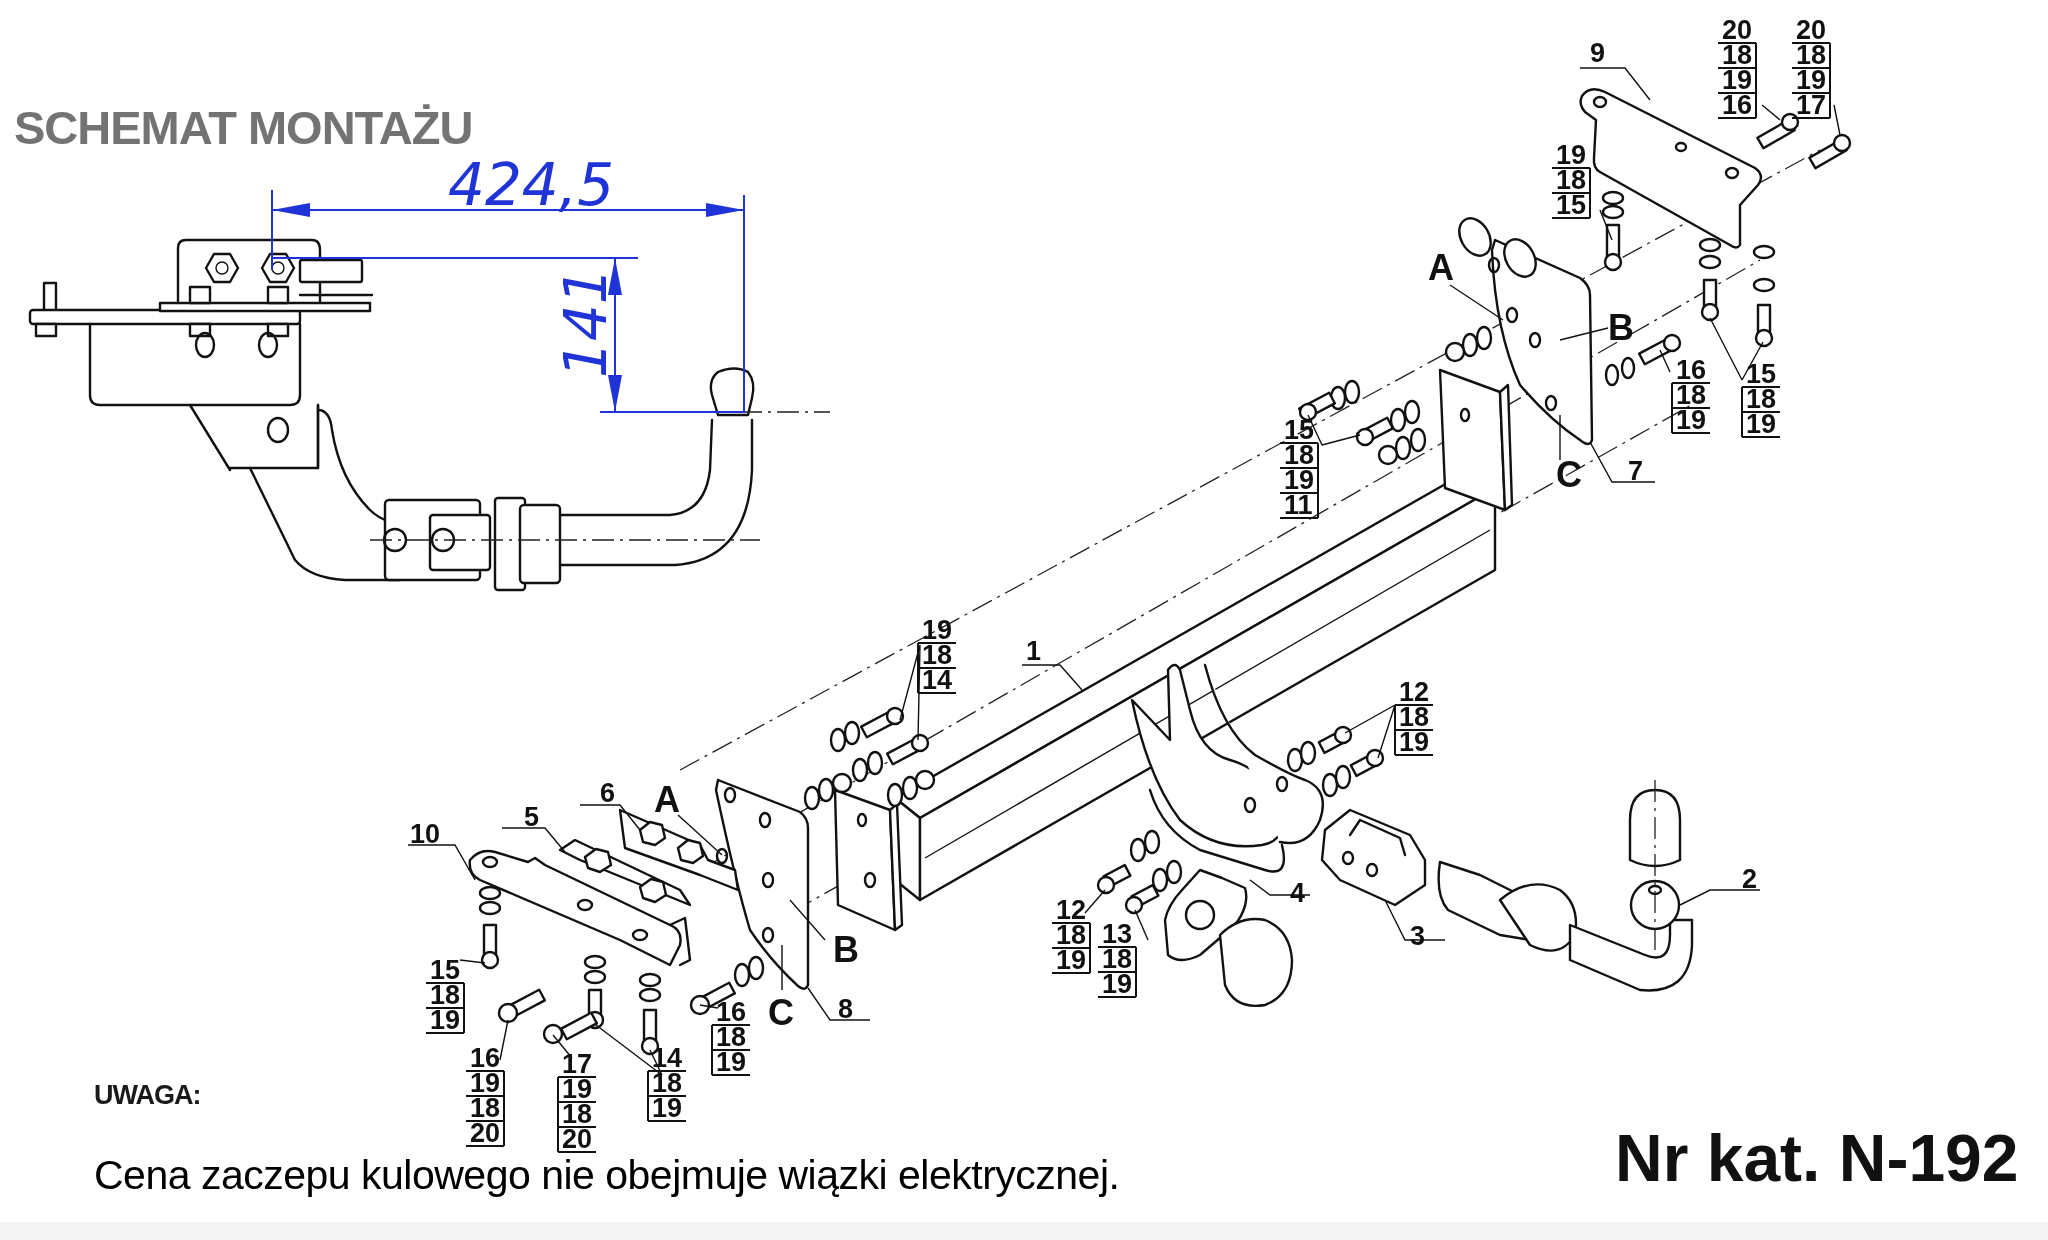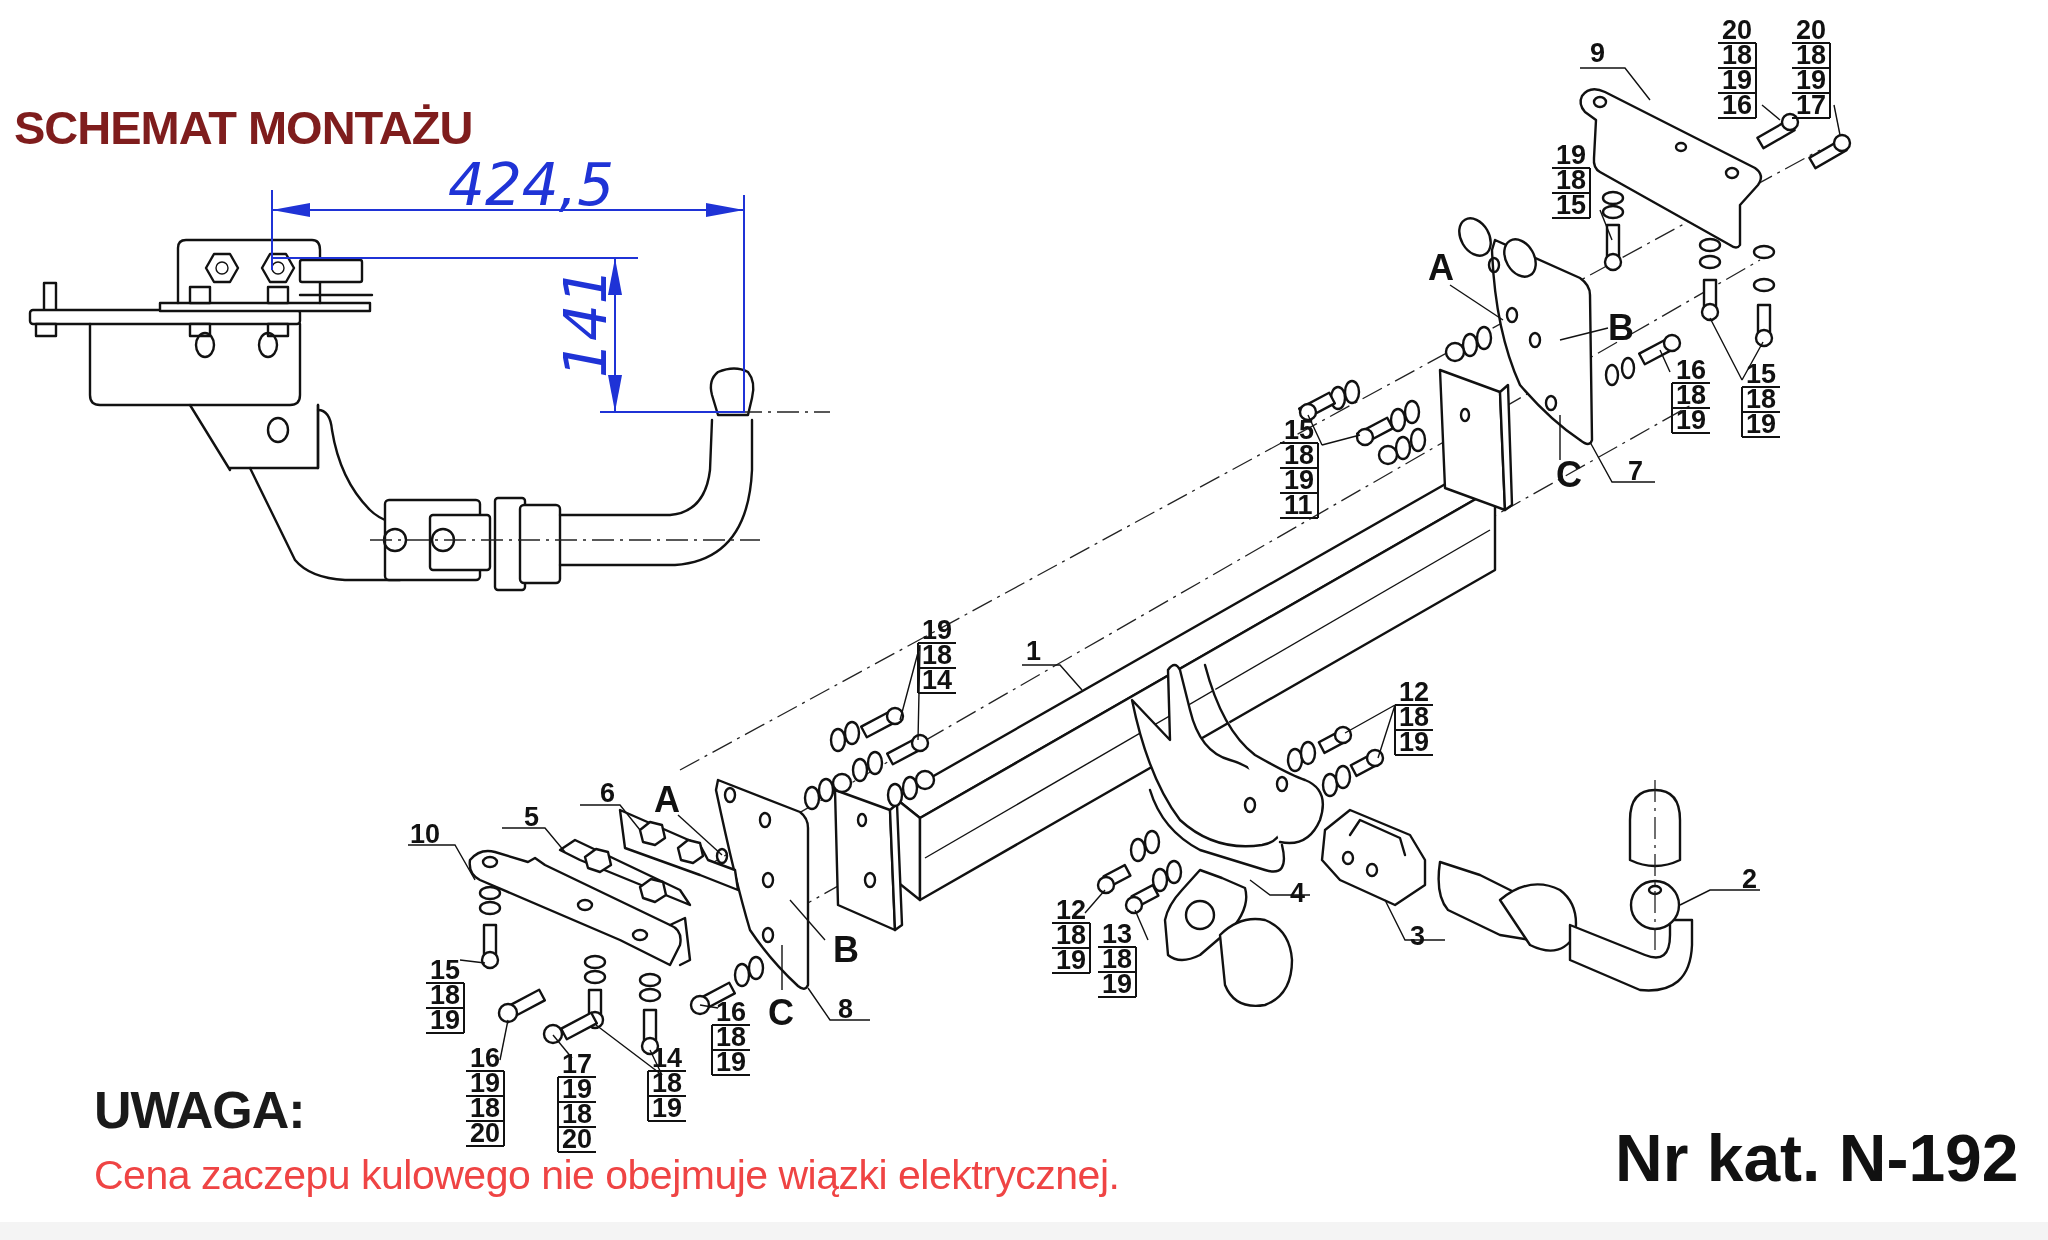--- a/index.html
+++ b/index.html
@@ -1,21 +1,21 @@
 <!DOCTYPE html>
 <html><head>
 <meta charset="utf-8">
 <style>
   html, body { margin: 0; padding: 0; background: #ffffff; }
   body { width: 2048px; height: 1240px; overflow: hidden; position: relative; font-family: "Liberation Sans", sans-serif; }
   #sheet { position: absolute; left: 0; top: 0; width: 2048px; height: 1240px; }
   .bottom-band { position: absolute; left: 0; top: 1222px; width: 2048px; height: 18px; background: #f4f4f4; }
-  .title { position: absolute; left: 14px; top: 100px; font-size: 47px; font-weight: bold; color: #7f1d1d; letter-spacing: -1px; white-space: nowrap; }
-  .uwaga { position: absolute; left: 94px; top: 1080px; font-size: 52px; font-weight: bold; color: #1a1a1a; letter-spacing: -1px; }
-  .note { position: absolute; left: 94px; top: 1152px; font-size: 41px; color: #ef4444; white-space: nowrap; letter-spacing: -0.5px; }
+  .title { position: absolute; left: 14px; top: 100px; font-size: 47px; font-weight: bold; color: #737373; letter-spacing: -1px; white-space: nowrap; }
+  .uwaga { position: absolute; left: 94px; top: 1080px; font-size: 27px; font-weight: bold; color: #1a1a1a; letter-spacing: -1px; }
+  .note { position: absolute; left: 94px; top: 1152px; font-size: 41px; color: #000000; white-space: nowrap; letter-spacing: -0.5px; }
   .catalog { position: absolute; left: 1615px; top: 1120px; font-size: 66px; font-weight: bold; color: #111; white-space: nowrap; }
   svg text { font-family: "Liberation Sans", sans-serif; }
   .lbl { font-size: 27px; font-weight: bold; fill: #111; }
   .big { font-size: 36px; font-weight: bold; fill: #111; }
   .dim { font-family: "DejaVu Sans", sans-serif; font-style: italic; fill: #1f33d6; }
   .ln { stroke: #111; stroke-width: 2.4; fill: none; stroke-linejoin: round; stroke-linecap: round; }
   .thin { stroke: #111; stroke-width: 1.4; fill: none; }
   .axis { stroke: #222; stroke-width: 1.3; fill: none; stroke-dasharray: 22 6 3 6; }
   .fillw { fill: #fff; }
   .blue { stroke: #1f33d6; stroke-width: 2; fill: none; }

